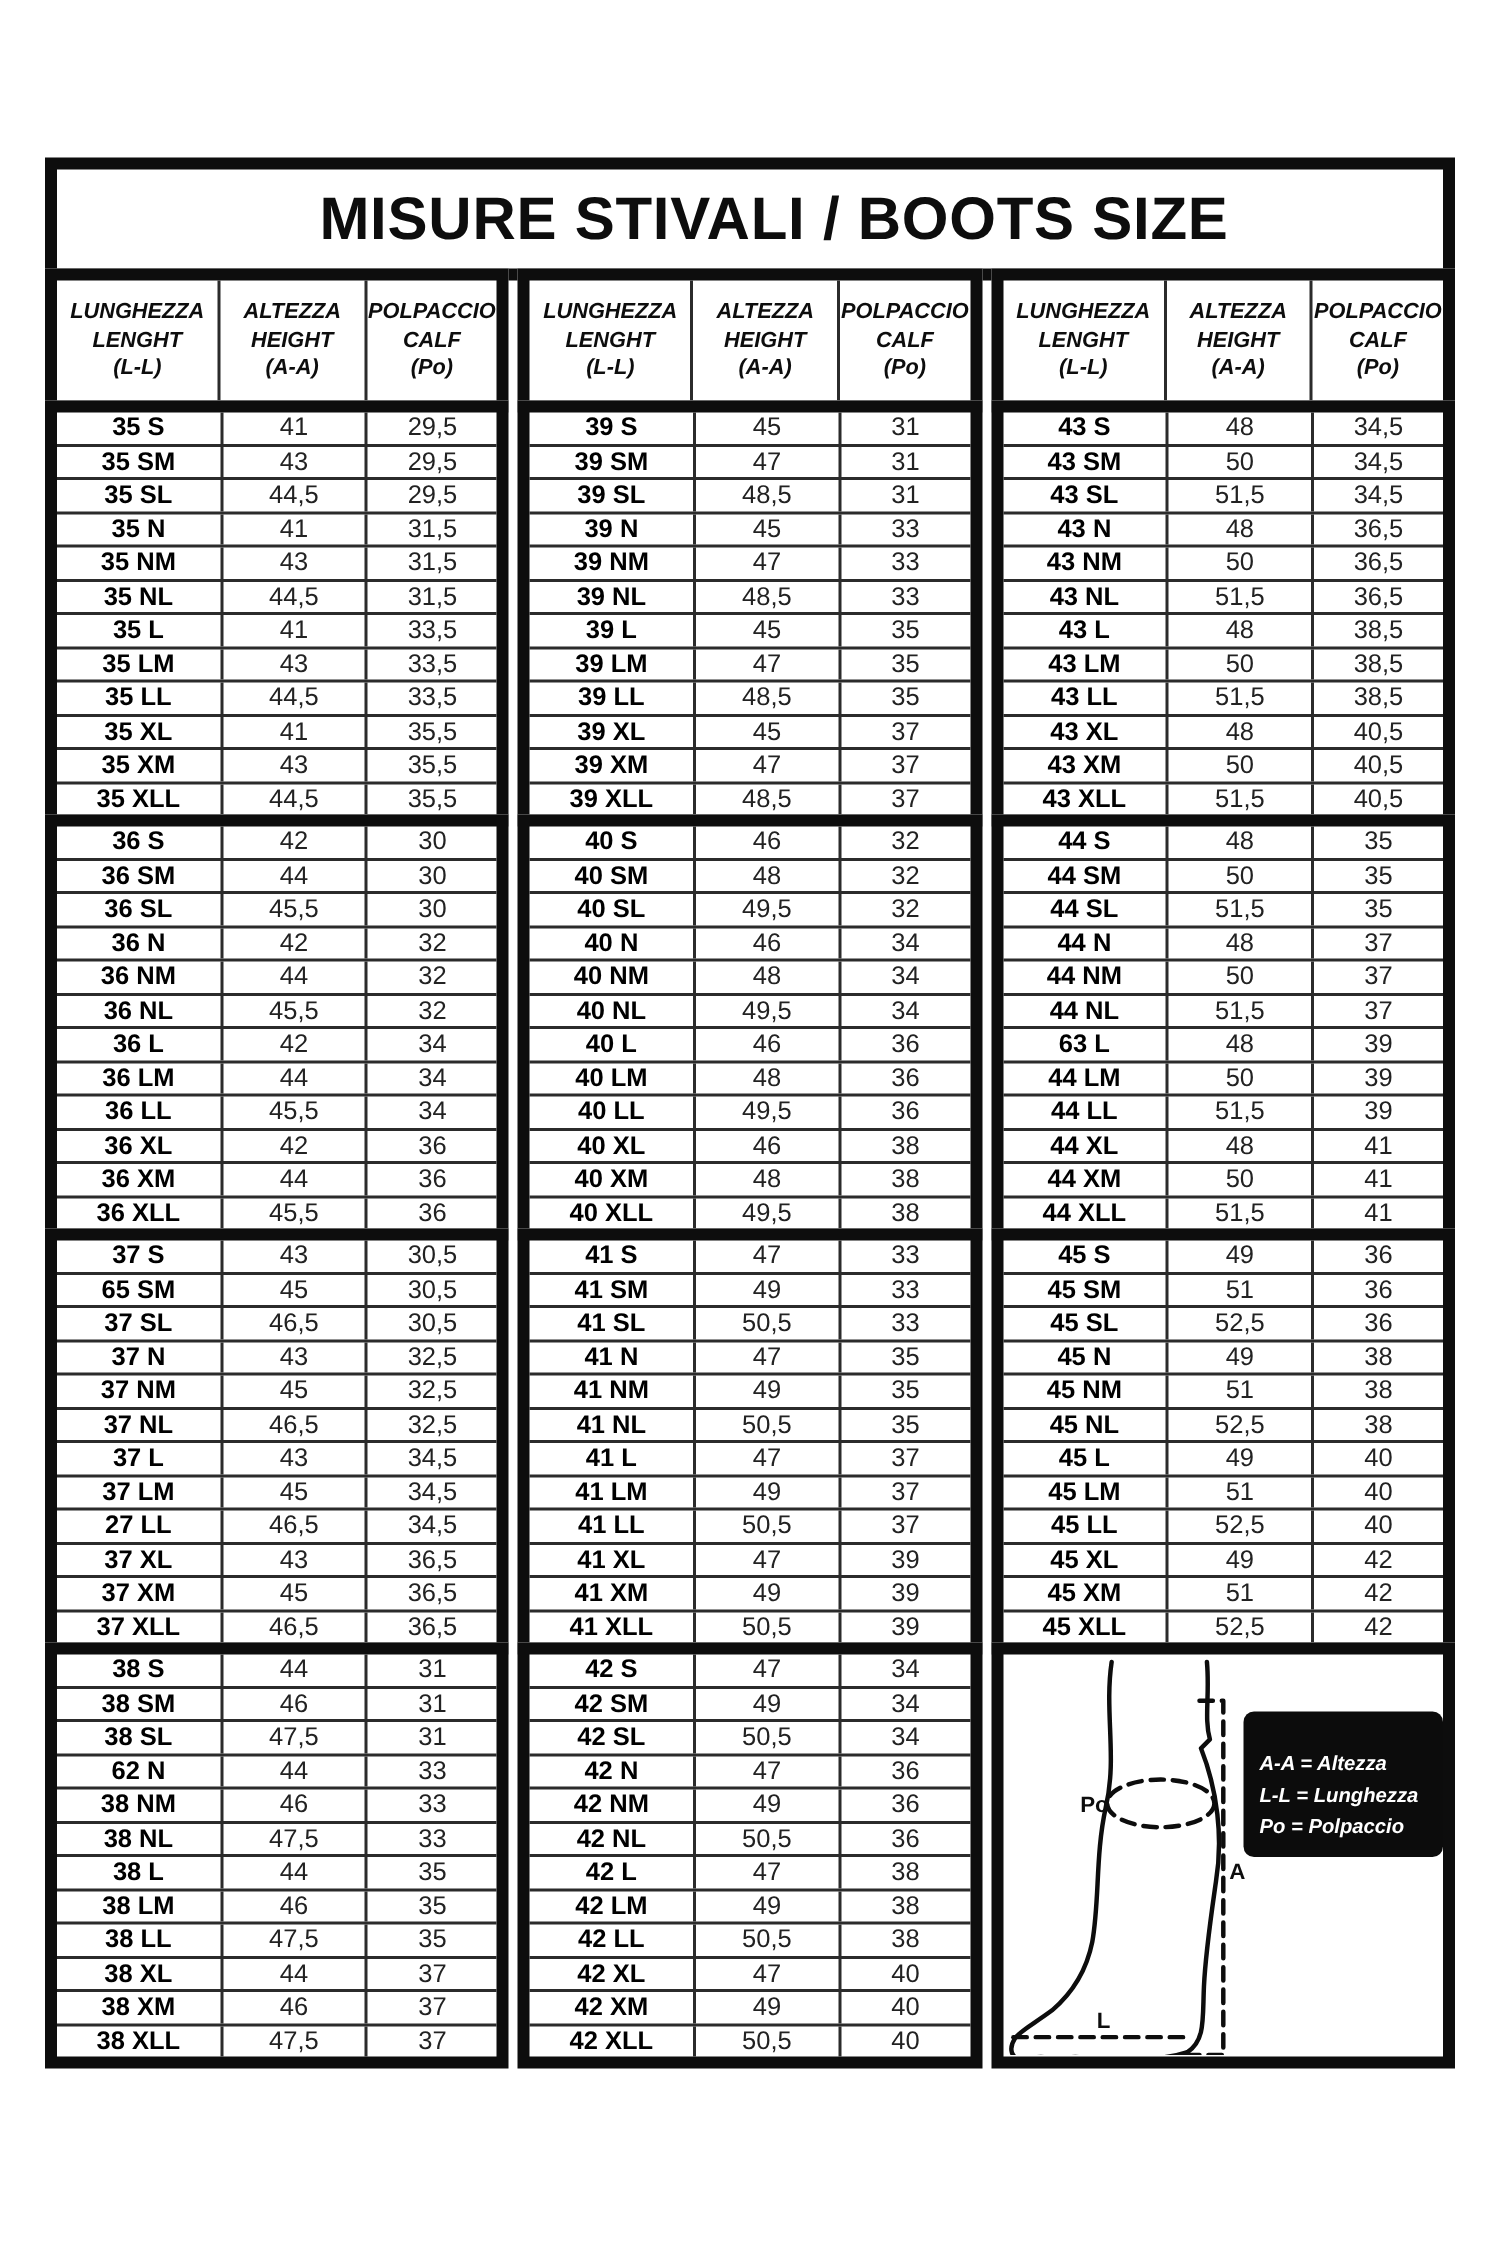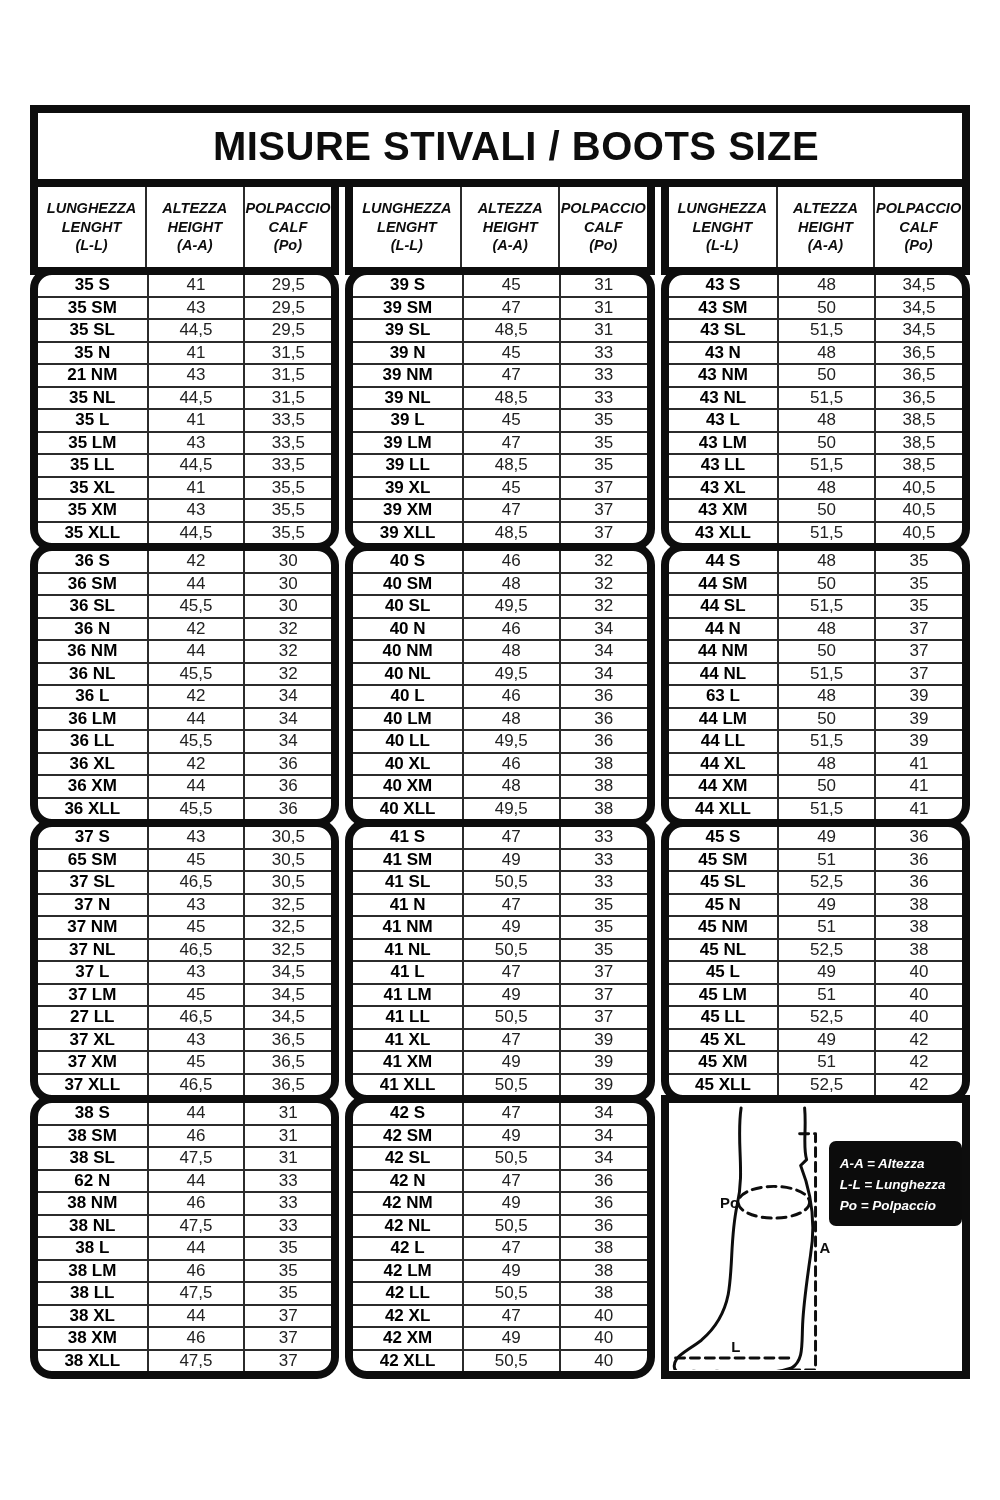--- a/index.html
+++ b/index.html
@@ -27,39 +27,39 @@
     display:flex;flex-direction:column;align-items:center;justify-content:center;
     font-weight:bold;font-style:italic;font-size:14.5px;line-height:1.3;
   }
   .hline{white-space:nowrap;}
 
   .w0{width:37%;}
   .w1{width:33%;}
   .w2{width:30%;}
   .sep{border-left:2px solid #2b2b2b;}
 
-  .block{height:284px;border-radius:22px;}
+  .block{height:284px;}
   .row{display:flex;height:20.5px;}
   .row + .row{border-top:2px solid #2b2b2b;}
   .cell{
     box-sizing:border-box;display:flex;align-items:center;justify-content:center;
     font-size:17px;color:#222;white-space:nowrap;overflow:hidden;
   }
   .cell.c0{font-weight:bold;color:#000;}
 
   .diagram{height:284px;position:relative;}
   .leg{position:absolute;left:2px;top:1px;width:165px;height:266px;}
   .ln{fill:none;stroke:#0d0d0d;stroke-width:3;stroke-linecap:round;stroke-linejoin:round;}
   .dash{stroke-dasharray:9 6;}
   .lbl{font-weight:bold;font-size:15px;fill:#0d0d0d;font-family:"Liberation Sans",sans-serif;}
 
   .legend{
     position:absolute;box-sizing:border-box;left:160px;width:133px;
     background:#0c0c0c;color:#fff;border-radius:7px;
-    padding:12px 6px 10px 11px;font-weight:bold;font-style:italic;
+    padding:24px 6px 10px 11px;font-weight:bold;font-style:italic;
     font-size:13.5px;line-height:1.56;white-space:nowrap;
   }
   .legend-1{top:38px;}
   .legend-2{top:146px;}
 </style>
 </head>
 <body>
 
 <div class="page">
   <div class="content">
@@ -100,21 +100,21 @@
               <div class="cell c0 w0">35 SL</div>
               <div class="cell c1 w1 sep">44,5</div>
               <div class="cell c2 w2 sep">29,5</div>
             </div>
             <div class="row">
               <div class="cell c0 w0">35 N</div>
               <div class="cell c1 w1 sep">41</div>
               <div class="cell c2 w2 sep">31,5</div>
             </div>
             <div class="row">
-              <div class="cell c0 w0">21 NM</div>
+              <div class="cell c0 w0">35 NM</div>
               <div class="cell c1 w1 sep">43</div>
               <div class="cell c2 w2 sep">31,5</div>
             </div>
             <div class="row">
               <div class="cell c0 w0">35 NL</div>
               <div class="cell c1 w1 sep">44,5</div>
               <div class="cell c2 w2 sep">31,5</div>
             </div>
             <div class="row">
               <div class="cell c0 w0">35 L</div>

